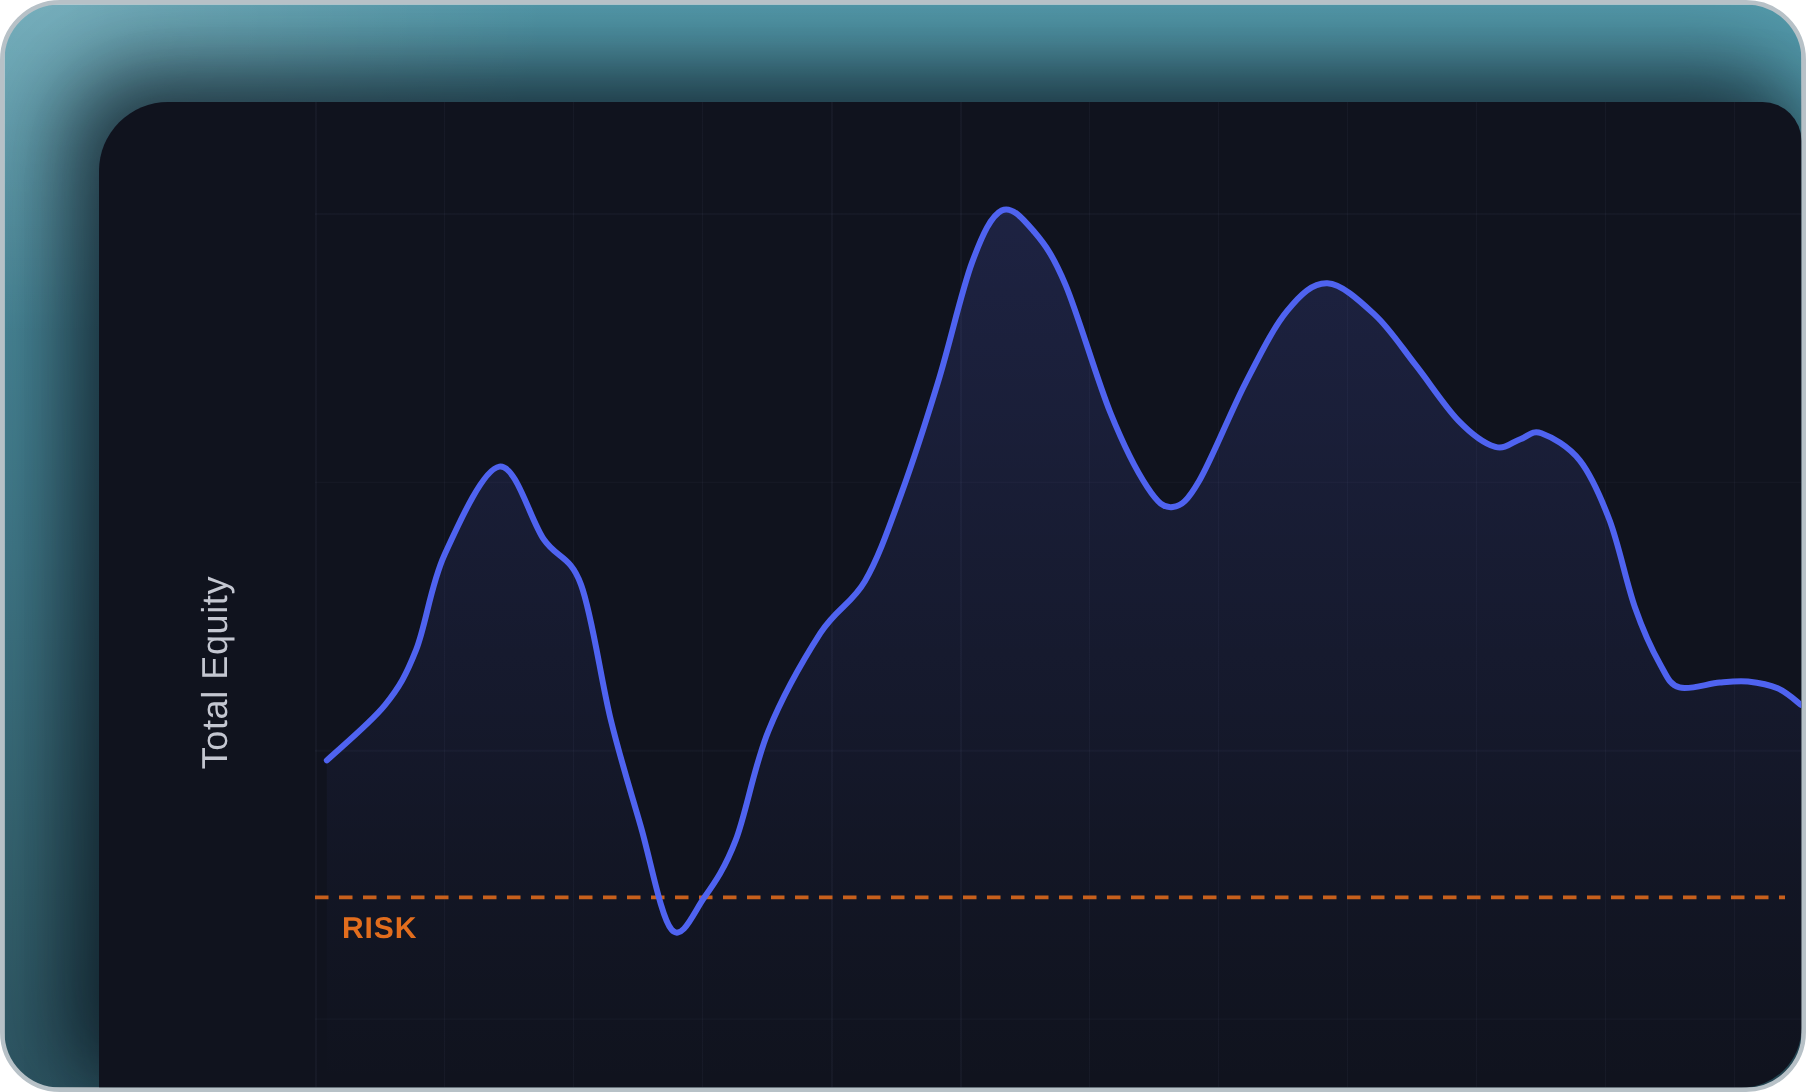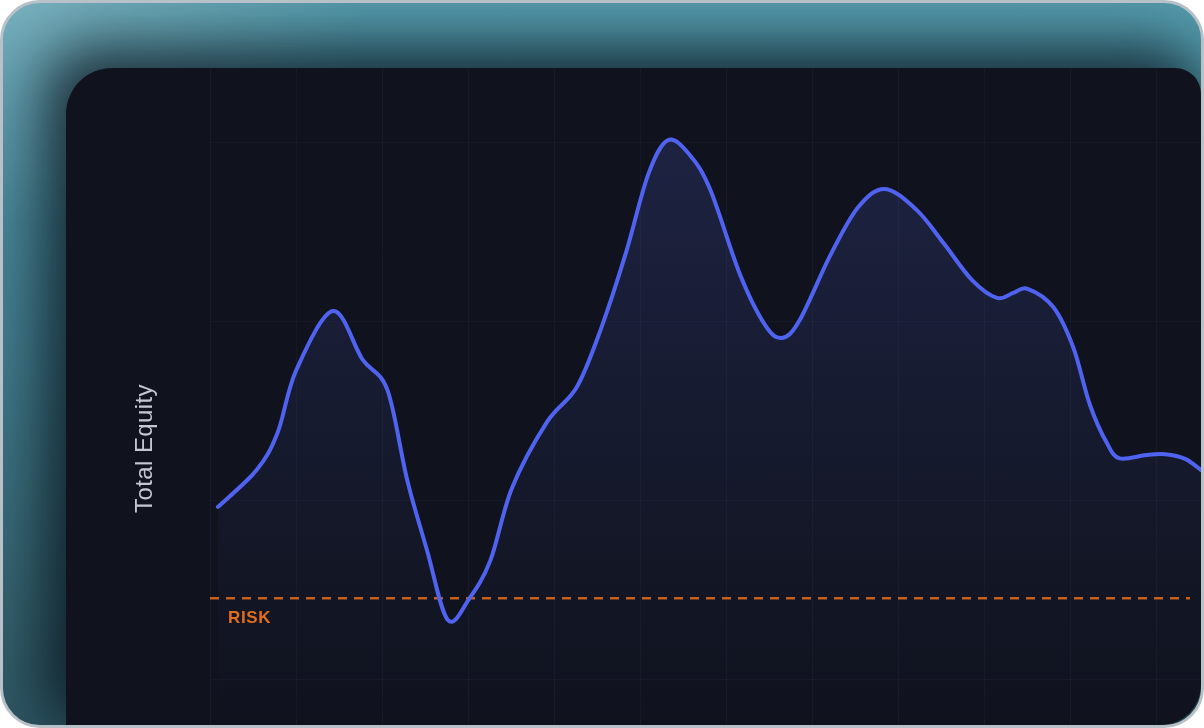--- a/index.html
+++ b/index.html
@@ -62,21 +62,21 @@
     font-weight: 400;
     letter-spacing: 0.4px;
     color: #c4c7d1;
     user-select: none;
   }
 
   .risk-label {
     position: absolute;
     left: 162px;
     top: 540px;
-    font-size: 17px;
+    font-size: 20px;
     font-weight: 700;
     letter-spacing: 0.6px;
     user-select: none;
   }
 </style>
 </head>
 <body>
 
 <div class="device">
   <div class="panel">

